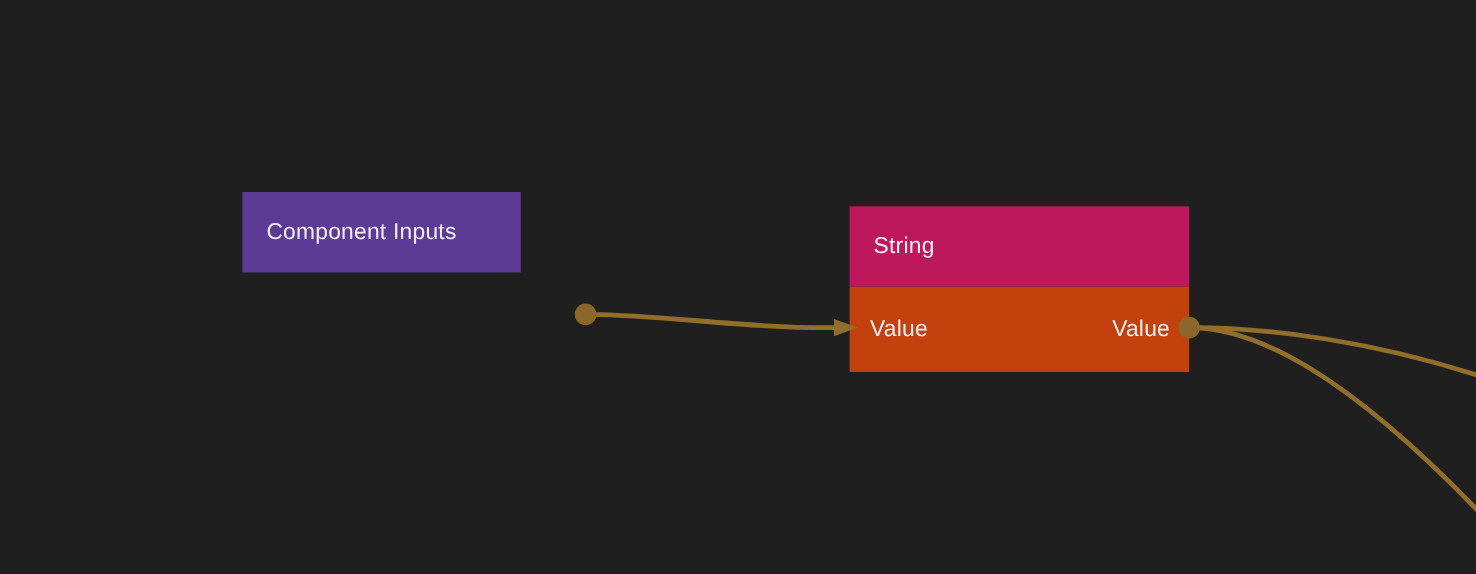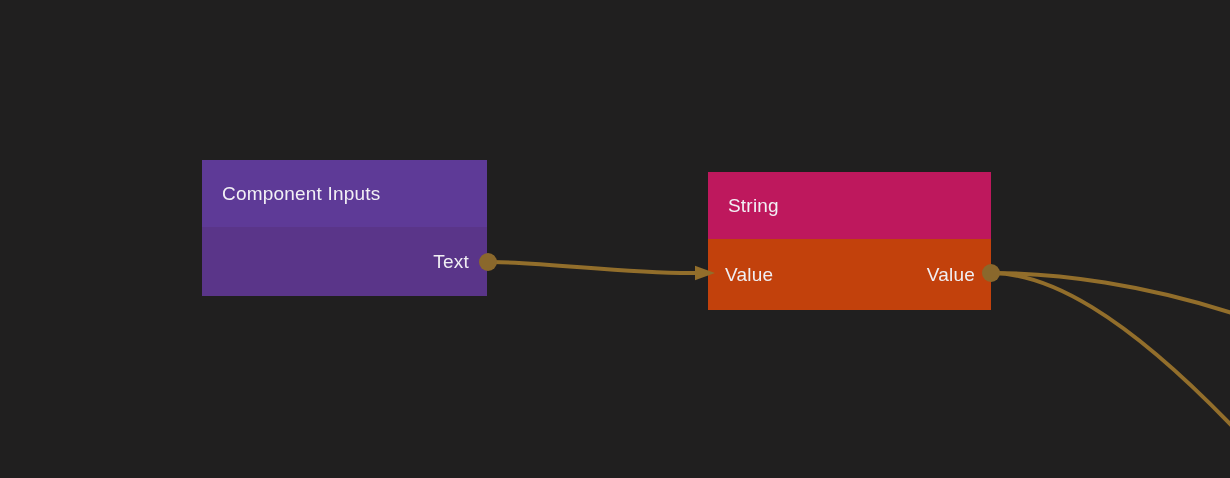--- a/index.html
+++ b/index.html
@@ -30,21 +30,21 @@
     letter-spacing: 0.2px;
   }
   .node-body {
     display: flex;
     align-items: center;
     color: #f0eef3;
     font-size: 19px;
     letter-spacing: 0.2px;
   }
   
-  .node-ci { left: 202px; top: 160px; width: 285px; height: 136px; }
+  .node-ci { left: 202px; top: 160px; width: 232px; height: 136px; }
   .node-ci .node-header { background: #5e3a97; height: 67px; }
   .node-ci .node-body   { background: #5a3589; height: 69px; justify-content: flex-end; padding: 0 18px; }
   
   .node-str { left: 708px; top: 172px; width: 283px; height: 138px; }
   .node-str .node-header { background: #be185d; height: 67px; }
   .node-str .node-body   { background: #c2410c; height: 71px; justify-content: space-between; padding: 0 16px 0 17px; }
   .port-label { pointer-events: none; }
   
   svg.wire-layer {
     position: absolute;
@@ -60,23 +60,20 @@
 </style>
 </head>
 <body>
 
 <div class="canvas">
 
   <div class="node node-ci">
     <div class="node-header">
       <span>Component Inputs</span>
     </div>
-    <div class="node-body">
-      <span class="port-label">Text</span>
-    </div>
   </div>
 
   <div class="node node-str">
     <div class="node-header">
       <span>String</span>
     </div>
     <div class="node-body">
       <span class="port-label">Value</span>
       <span class="port-label">Value</span>
     </div>

